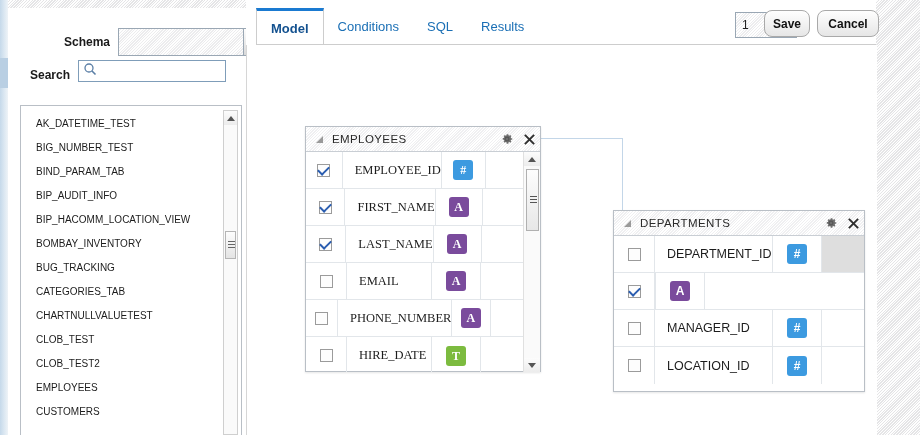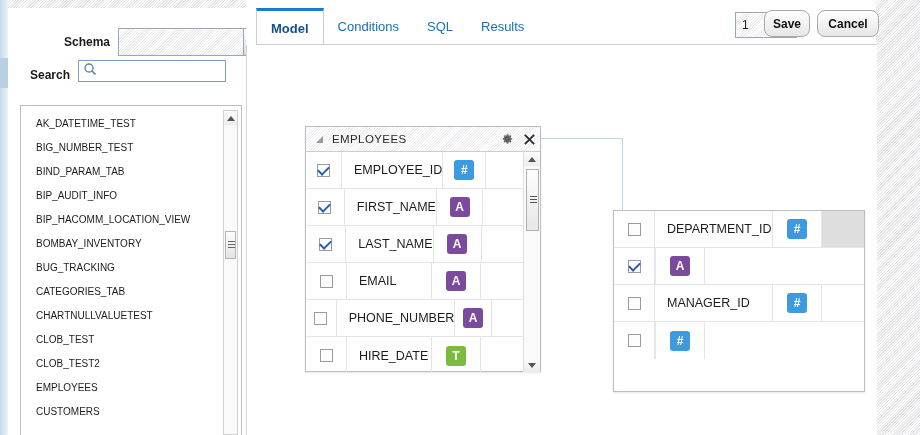--- a/index.html
+++ b/index.html
@@ -259,21 +259,21 @@
             </svg>
           </span>
           <span class="head-ico">
             <svg width="13" height="13" viewBox="0 0 14 14">
               <line x1="2" y1="2" x2="12" y2="12" stroke="#2e2e2e" stroke-width="2.1"></line>
               <line x1="12" y1="2" x2="2" y2="12" stroke="#2e2e2e" stroke-width="2.1"></line>
             </svg>
           </span>
         </div>
         <div class="entity-body" style="height:220px;">
-          <div class="rows-host" style="margin-right:17px;">
+          <div class="rows-host" style="margin-right:17px;font-family:Liberation Serif, serif;">
               <div class="erow">
                 <div class="cb-cell">
                   <span class="cb on"></span>
                 </div>
                 <div class="col-name">EMPLOYEE_ID</div>
                 <div class="type-cell">
                   <span class="tbadge t-num">#</span>
                 </div>
                 <div class="tail-cell"></div>
               </div>
@@ -336,20 +336,38 @@
                 <i class="ent-grip"></i>
               </div>
             <div class="sb-arrow" style="position:absolute;bottom:0;left:0;right:0;">
                 <i class="tri-dn"></i>
               </div>
           </div>
         </div>
       </div>
 
       <div class="entity" id="entity-1" style="left:366px;top:165px;width:252px;height:182px;">
+        <div class="entity-head">
+          <span class="head-collapse">
+              <i class="tri-collapse"></i>
+            </span>
+          <span class="entity-title">DEPARTMENTS</span>
+          <span class="head-ico">
+            <svg width="14" height="14" viewBox="0 0 16 16">
+              <path fill="#565656" d="M8 5.2A2.8 2.8 0 1 0 8 10.8 2.8 2.8 0 0 0 8 5.2zm0 4.3a1.5 1.5 0 1 1 0-3 1.5 1.5 0 0 1 0 3z"></path>
+              <path fill="#565656" d="M14 7h-1.3a4.8 4.8 0 0 0-.5-1.2l.9-.9-1.4-1.4-.9.9A4.8 4.8 0 0 0 9.6 3.8V2.5H7.6v1.3a4.8 4.8 0 0 0-1.2.5l-.9-.9-1.4 1.4.9.9a4.8 4.8 0 0 0-.5 1.2H3.2v2h1.3a4.8 4.8 0 0 0 .5 1.2l-.9.9 1.4 1.4.9-.9a4.8 4.8 0 0 0 1.2.5v1.3h2v-1.3a4.8 4.8 0 0 0 1.2-.5l.9.9 1.4-1.4-.9-.9a4.8 4.8 0 0 0 .5-1.2H14z" opacity=".85"></path>
+            </svg>
+          </span>
+          <span class="head-ico">
+            <svg width="13" height="13" viewBox="0 0 14 14">
+              <line x1="2" y1="2" x2="12" y2="12" stroke="#2e2e2e" stroke-width="2.1"></line>
+              <line x1="12" y1="2" x2="2" y2="12" stroke="#2e2e2e" stroke-width="2.1"></line>
+            </svg>
+          </span>
+        </div>
         <div class="entity-body" style="height:155px;">
           <div class="rows-host">
               <div class="erow">
                 <div class="cb-cell">
                   <span class="cb"></span>
                 </div>
                 <div class="col-name">DEPARTMENT_ID</div>
                 <div class="type-cell">
                   <span class="tbadge t-num">#</span>
                 </div>
@@ -371,20 +389,21 @@
                 <div class="col-name">MANAGER_ID</div>
                 <div class="type-cell">
                   <span class="tbadge t-num">#</span>
                 </div>
                 <div class="tail-cell"></div>
               </div>
               <div class="erow">
                 <div class="cb-cell">
                   <span class="cb"></span>
                 </div>
+                <div class="col-name">LOCATION_ID</div>
                 <div class="type-cell">
                   <span class="tbadge t-num">#</span>
                 </div>
                 <div class="tail-cell"></div>
               </div>
             </div>
         </div>
       </div>
     </div>
   </div>

